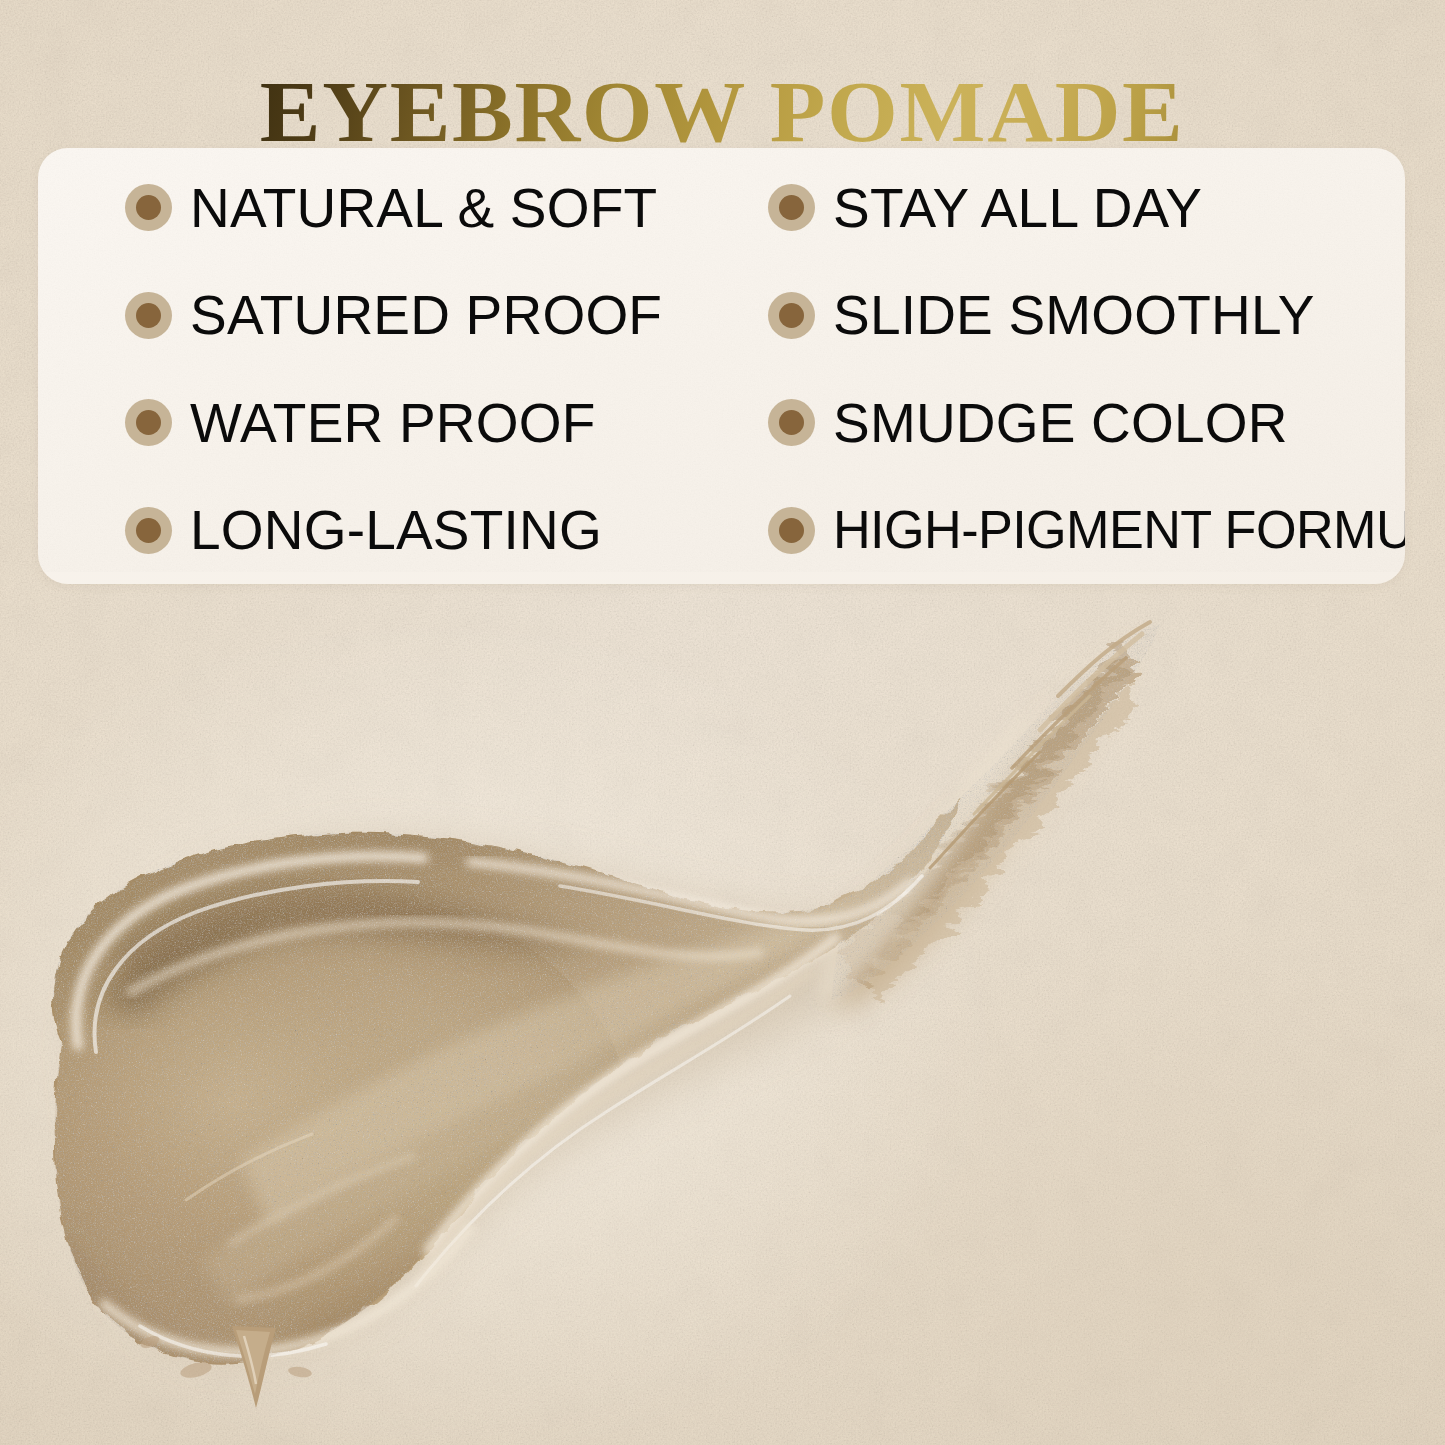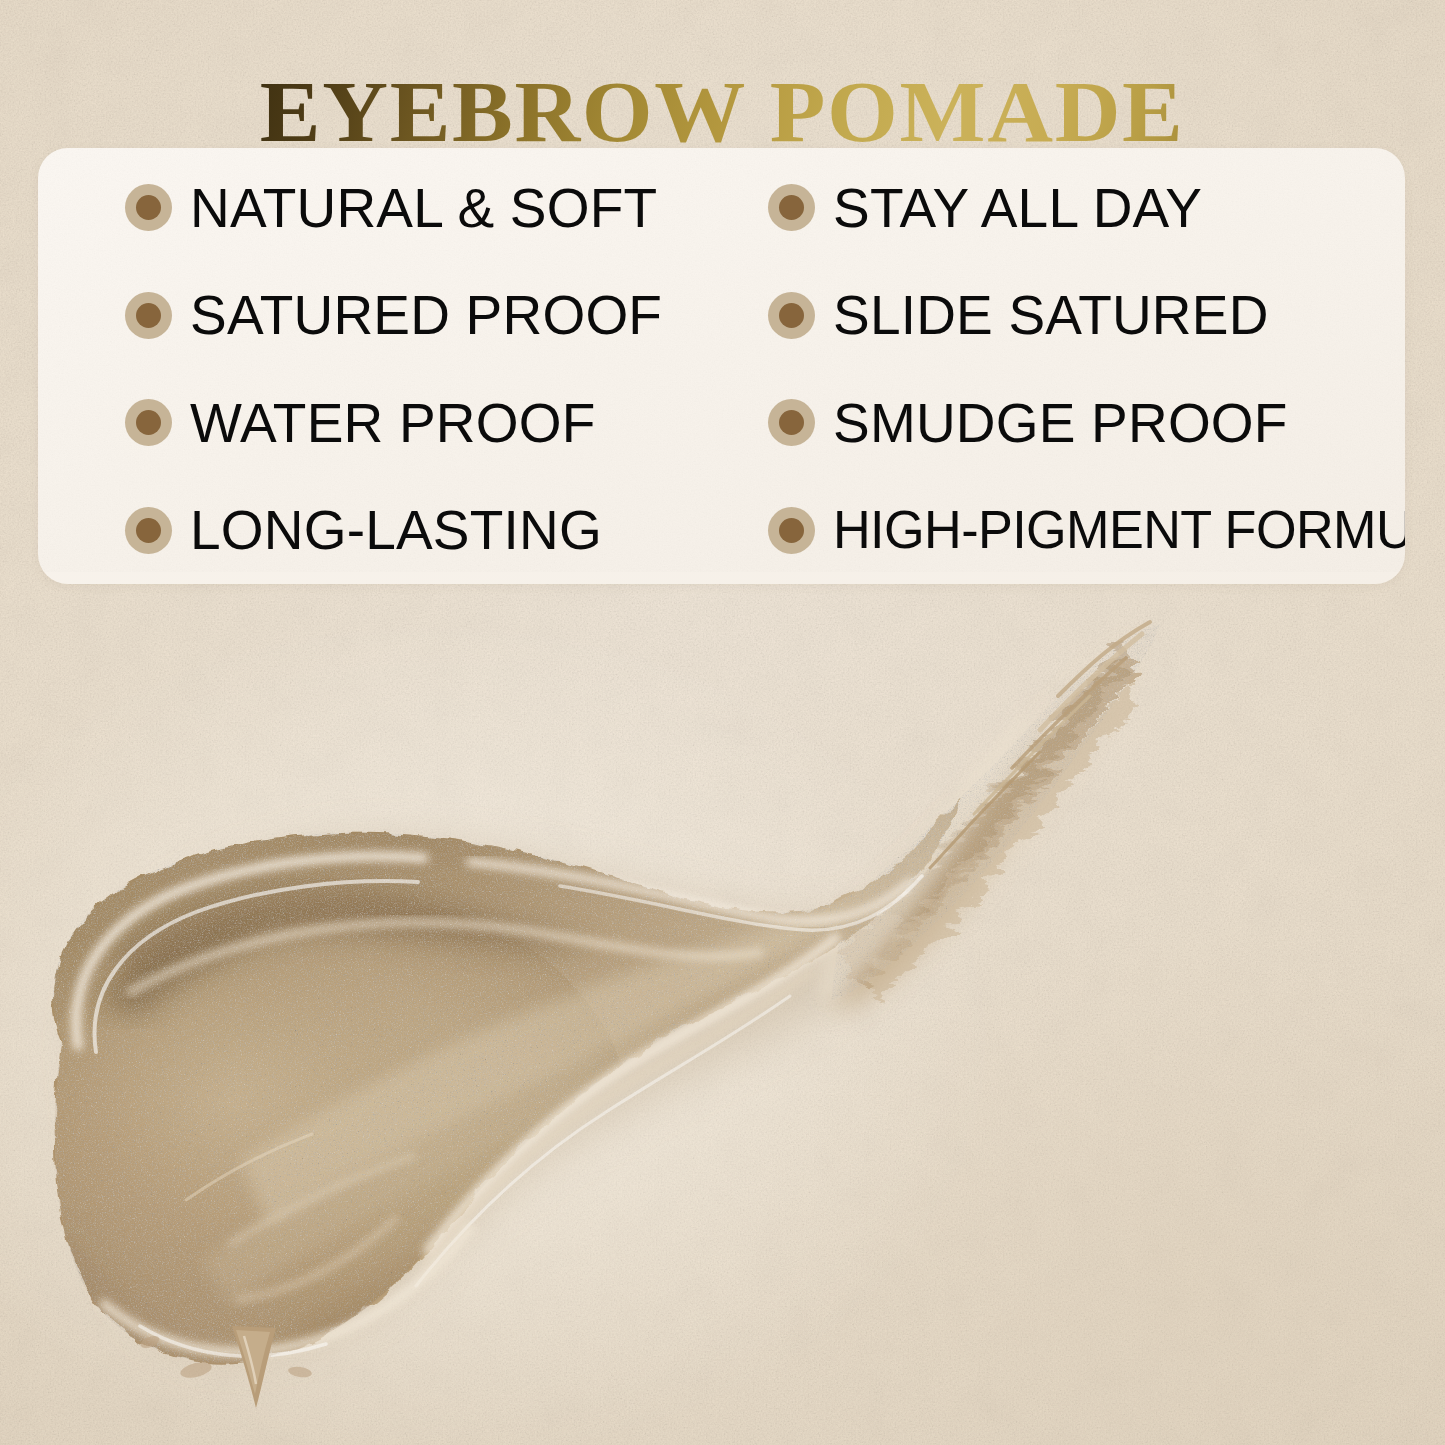--- a/index.html
+++ b/index.html
@@ -203,34 +203,34 @@
     <div class="feature-item col-left">
       <span class="bullet">
           <i></i>
         </span>
       <span class="feature-label">SATURED PROOF</span>
     </div>
     <div class="feature-item col-right">
       <span class="bullet">
           <i></i>
         </span>
-      <span class="feature-label">SLIDE SATURED</span>
+      <span class="feature-label">SLIDE SMOOTHLY</span>
     </div>
 
     <div class="feature-item col-left">
       <span class="bullet">
           <i></i>
         </span>
       <span class="feature-label">WATER PROOF</span>
     </div>
     <div class="feature-item col-right">
       <span class="bullet">
           <i></i>
         </span>
-      <span class="feature-label">SMUDGE PROOF</span>
+      <span class="feature-label">SMUDGE COLOR</span>
     </div>
 
     <div class="feature-item col-left">
       <span class="bullet">
           <i></i>
         </span>
       <span class="feature-label">LONG-LASTING</span>
     </div>
     <div class="feature-item col-right">
       <span class="bullet">

